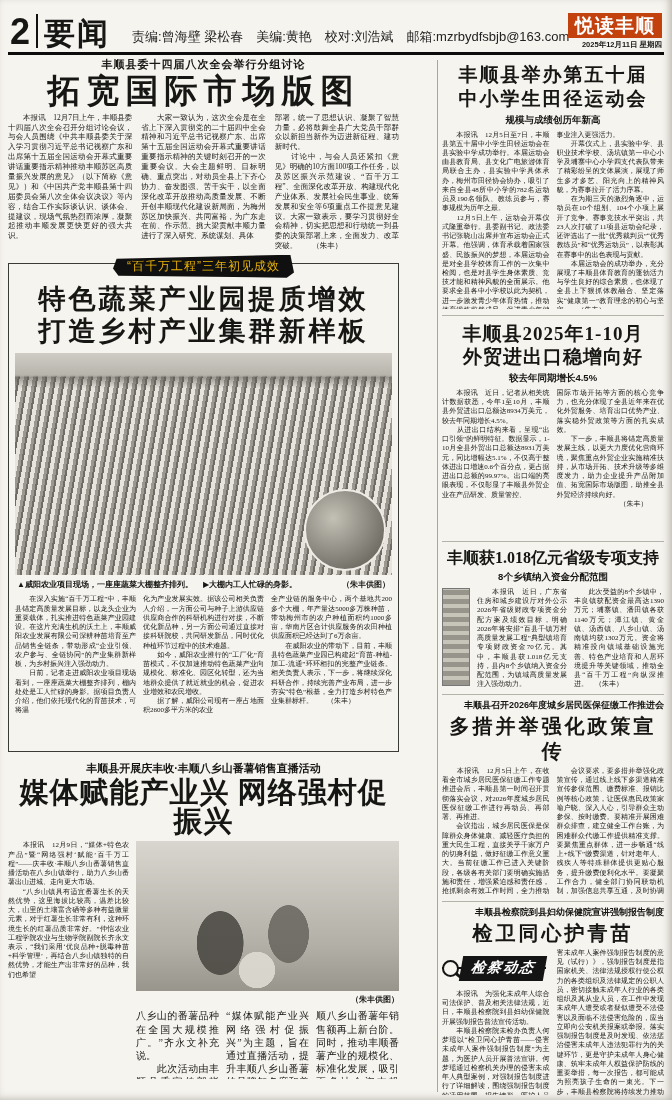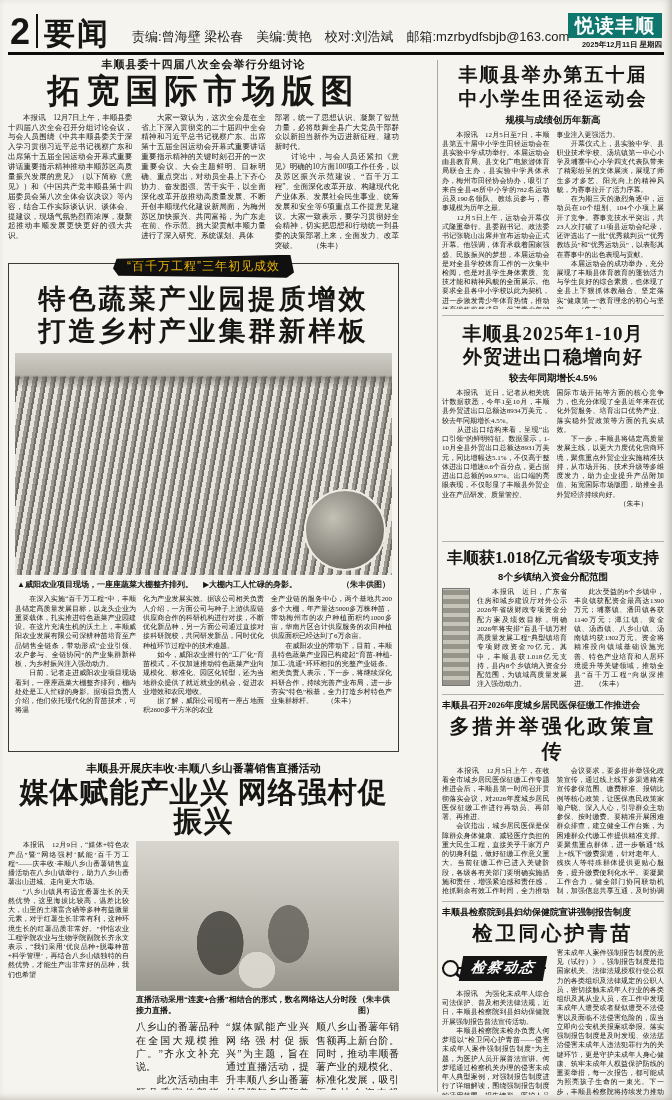--- a/index.html
+++ b/index.html
@@ -7,21 +7,21 @@
         font-family:"Liberation Serif","DejaVu Serif",serif;color:#161614;overflow:hidden;
         box-shadow:inset -6px 0 8px -4px #b9b6af, inset 0 -5px 8px -4px #c5c2bb;}
   
   .hdr{position:absolute;top:6px;left:10px;right:10px;height:44px;}
   .hdr-left{position:absolute;left:0;bottom:2px;display:flex;align-items:flex-end;gap:6px;}
   .pnum{font-size:36px;font-weight:900;line-height:.85;font-family:"Liberation Sans","DejaVu Sans",sans-serif;}
   .vbar{width:2px;height:34px;background:#111;}
   .section{font-size:31px;font-weight:900;line-height:.9;letter-spacing:2px;font-family:"Liberation Sans","DejaVu Sans",sans-serif;}
   .editors{font-size:13px;color:#222;padding-bottom:2px;margin-left:16px;font-family:"Liberation Sans","DejaVu Sans",sans-serif;}
   .hdr-right{position:absolute;right:0;bottom:0;text-align:right;}
-  .masthead{display:inline-block;background:#0f766e;color:#fff;font-weight:900;font-size:19px;
+  .masthead{display:inline-block;background:#c2410c;color:#fff;font-weight:900;font-size:19px;
             padding:3px 7px;letter-spacing:1px;line-height:1;}
   .hdate{font-size:7.5px;margin-top:2px;font-weight:bold;font-family:"Liberation Sans","DejaVu Sans",sans-serif;}
   .hrule{position:absolute;top:52px;left:8px;right:8px;height:3px;background:#0c0c0c;}
   .vdivider{position:absolute;left:437px;top:60px;bottom:8px;width:1px;background:#a9a69e;}
   
   .coltext{white-space:pre-wrap;text-align:justify;line-height:1.32;overflow:hidden;}
   .kicker{text-align:center;font-weight:bold;font-family:"Liberation Sans","DejaVu Sans",sans-serif;}
   
   .left-region{position:absolute;left:8px;top:57px;width:391px;}
   .lead .kicker{font-size:11px;letter-spacing:1px;}
@@ -69,22 +69,22 @@
   .right-region{position:absolute;left:442px;top:57px;width:222px;height:1038px;overflow:hidden;}
   .r-art{padding:4px 0 6px;}
   .r-art + .r-art{border-top:1px solid #b5b2aa;}
   .r-art h3{margin:2px 0 3px;text-align:center;font-weight:900;white-space:pre-line;line-height:1.25;}
   .rA h3{font-size:19px;letter-spacing:2px;}
   .rB h3{font-size:19px;letter-spacing:1px;}
   .rC h3{font-size:16px;letter-spacing:0;}
   .rD h3,.rE h3{font-size:20px;letter-spacing:3px;}
   .subtitle{text-align:center;font-size:9.5px;font-weight:bold;margin-bottom:4px;
             font-family:"Liberation Sans","DejaVu Sans",sans-serif;}
-  .rkicker{text-align:left;font-size:9px;font-weight:bold;letter-spacing:0;
-           font-family:Liberation Serif, serif;}
+  .rkicker{text-align:right;font-size:9px;font-weight:bold;letter-spacing:0;
+           font-family:Liberation Sans, sans-serif;}
   .rcols{display:flex;gap:7px;}
   .rcols .coltext{flex:1;font-size:7px;}
   .rA .rcols{height:178px;}
   .rB .rcols{height:146px;}
   .rC .rcols{height:100px;}
   .rD .rcols{height:128px;}
   .seedlings{flex:none;width:26px;height:96px;border:1px solid #777;
      background:repeating-linear-gradient(0deg,#97958b 0 5px,#c7c4ba 5px 9px);}
   
   .badge{position:relative;height:34px;margin:2px 0 5px;display:flex;align-items:center;}
@@ -160,21 +160,20 @@
 
     <article class="bottomart">
       <div class="kicker">丰顺县开展庆丰收·丰顺八乡山番薯销售直播活动</div>
       <h2>媒体赋能产业兴 网络强村促振兴</h2>
       <div class="brow">
         <div class="coltext bleft">　　本报讯　12月9日，“媒体+特色农产品”暨“网络强村‘赋能’百千万工程”——庆丰收·丰顺八乡山番薯销售直播活动在八乡山镇举行，助力八乡山番薯出山进城、走向更大市场。
 　　“八乡山镇具有适宜番薯生长的天然优势，这里海拔比较高，温差比较大，山里的土壤富含硒等多种有益微量元素，对于红薯生长非常有利，这种环境生长的红薯品质非常好。”仲恺农业工程学院农业与生物学院副院长齐永文表示，“我们采用‘优良品种+脱毒种苗+科学管理’，再结合八乡山镇独特的自然优势，才能生产出非常好的品种，我们也希望</div>
         <div class="bright">
           <div class="photo-live"></div>
           <div class="caprow2">
-            <span>直播活动采用“连麦+合播”相结合的形式，数名网络达人分时段接力直播。</span>
             <span class="sp"></span>
             <span>（朱丰供图）</span>
           </div>
           <div class="cols3b">
             <div class="coltext">八乡山的番薯品种在全国大规模推广。”齐永文补充说。
 　　此次活动由丰顺县委宣传部指导，县委网信办、县农业农村局主办，八乡山镇党委、政府与县融媒体中心联合承办，以</div>
             <div class="coltext">“媒体赋能产业兴 网络强村促振兴”为主题，旨在通过直播活动，提升丰顺八乡山番薯的品牌知名度和美誉度，使丰顺八乡山番薯在网络平台上的搜索量和关注度显著提高，推动丰</div>
             <div class="coltext">顺八乡山番薯年销售额再上新台阶。同时，推动丰顺番薯产业的规模化、标准化发展，吸引更多社会资本投入，促进产业升级。
 　　　　　　　　　（朱丰）</div>
           </div>

